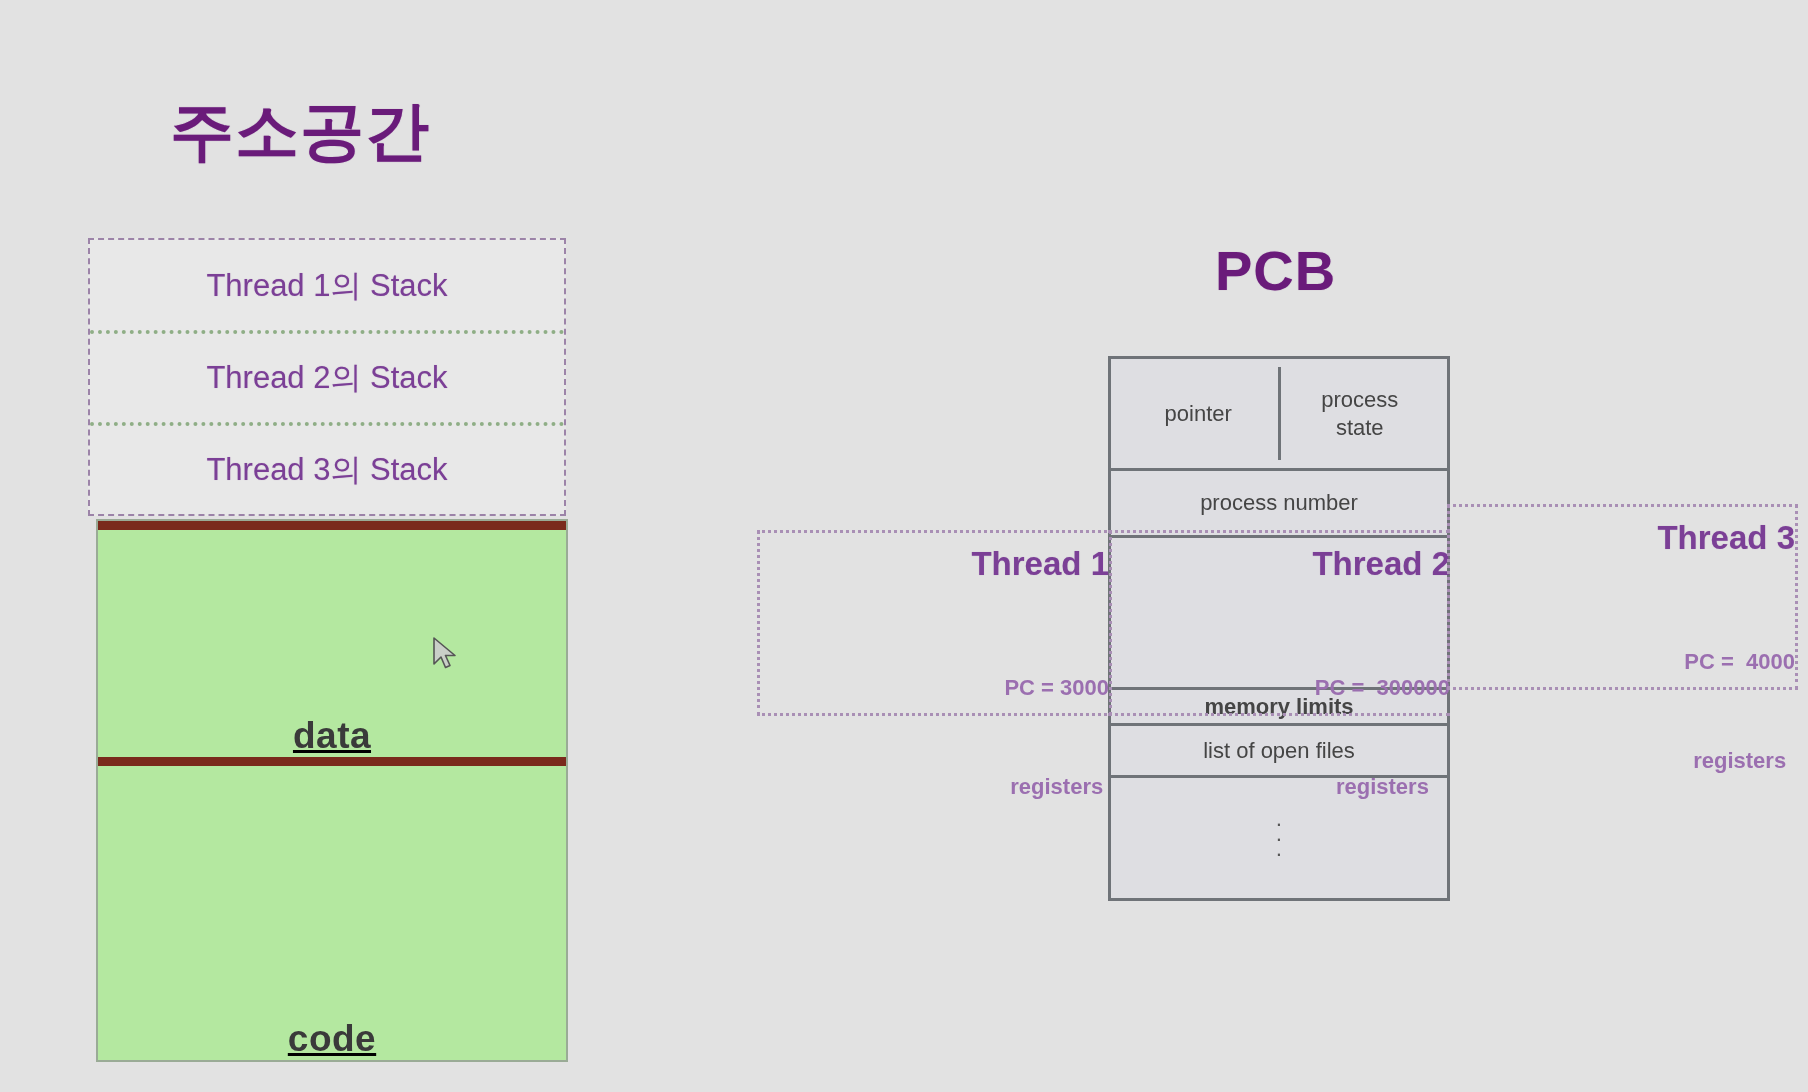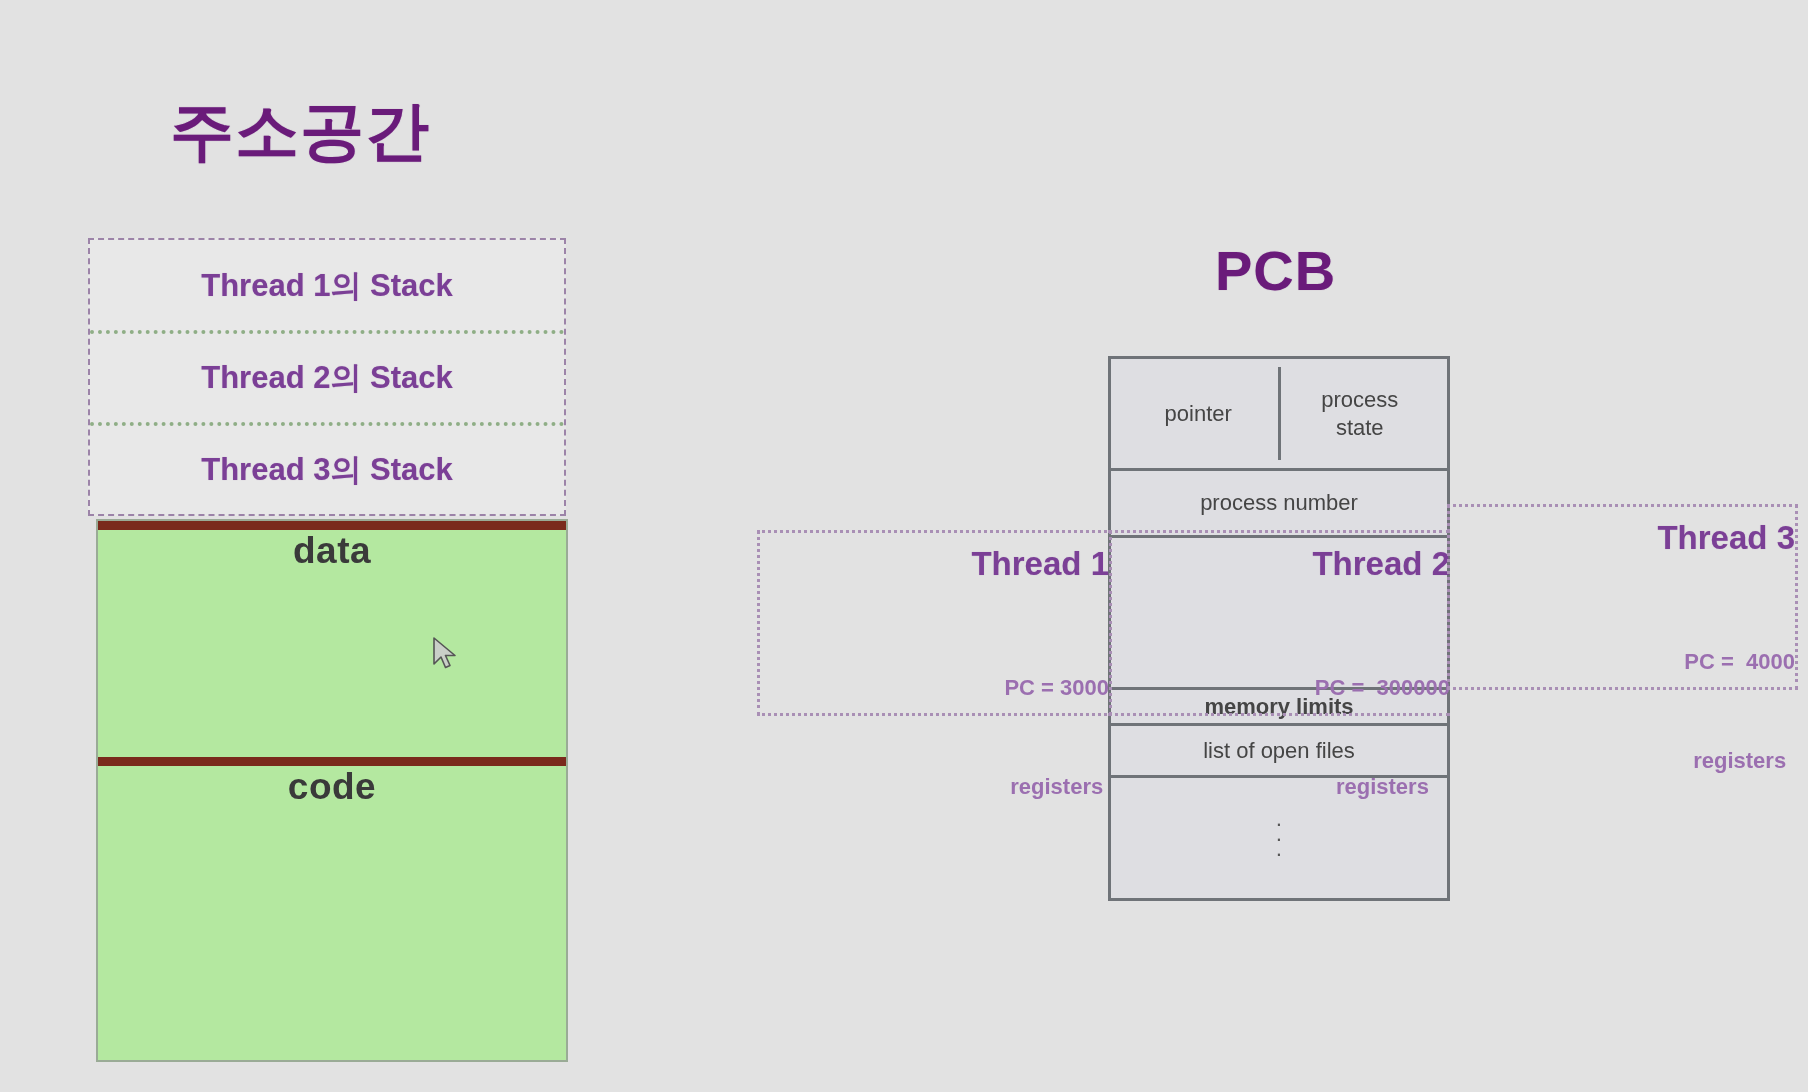--- a/index.html
+++ b/index.html
@@ -58,40 +58,41 @@
   .stack-row + .stack-row::before {
     content: "";
     position: absolute;
     left: 0; right: 0; top: -2px;
     height: 4px;
     border-top: 4px dotted #8fae86;
   }
   .stack-label {
     color: #7b3f96;
     font-size: 31px;
-    font-weight: bold;
+    font-weight: normal;
     white-space: nowrap;
     text-shadow: 0 0 1px rgba(123,63,150,.35);
   }
 
   #mem-block {
     left: 96px;
     top: 519px;
     width: 472px;
     height: 543px;
     border: 2px solid #9aab96;
     box-sizing: border-box;
     background: #b4e8a0;
   }
   .mem-seg {
     position: relative;
     display: flex;
-    align-items: flex-start;
+    align-items: flex-end;
     justify-content: center;
     box-sizing: border-box;
+    text-decoration: underline;
   }
   #seg-data {
     height: 245px;
     border-top: 9px solid #7a2a1c;
     border-bottom: 9px solid #7a2a1c;
   }
   #seg-code {
     height: 294px;
   }
   .mem-label {

